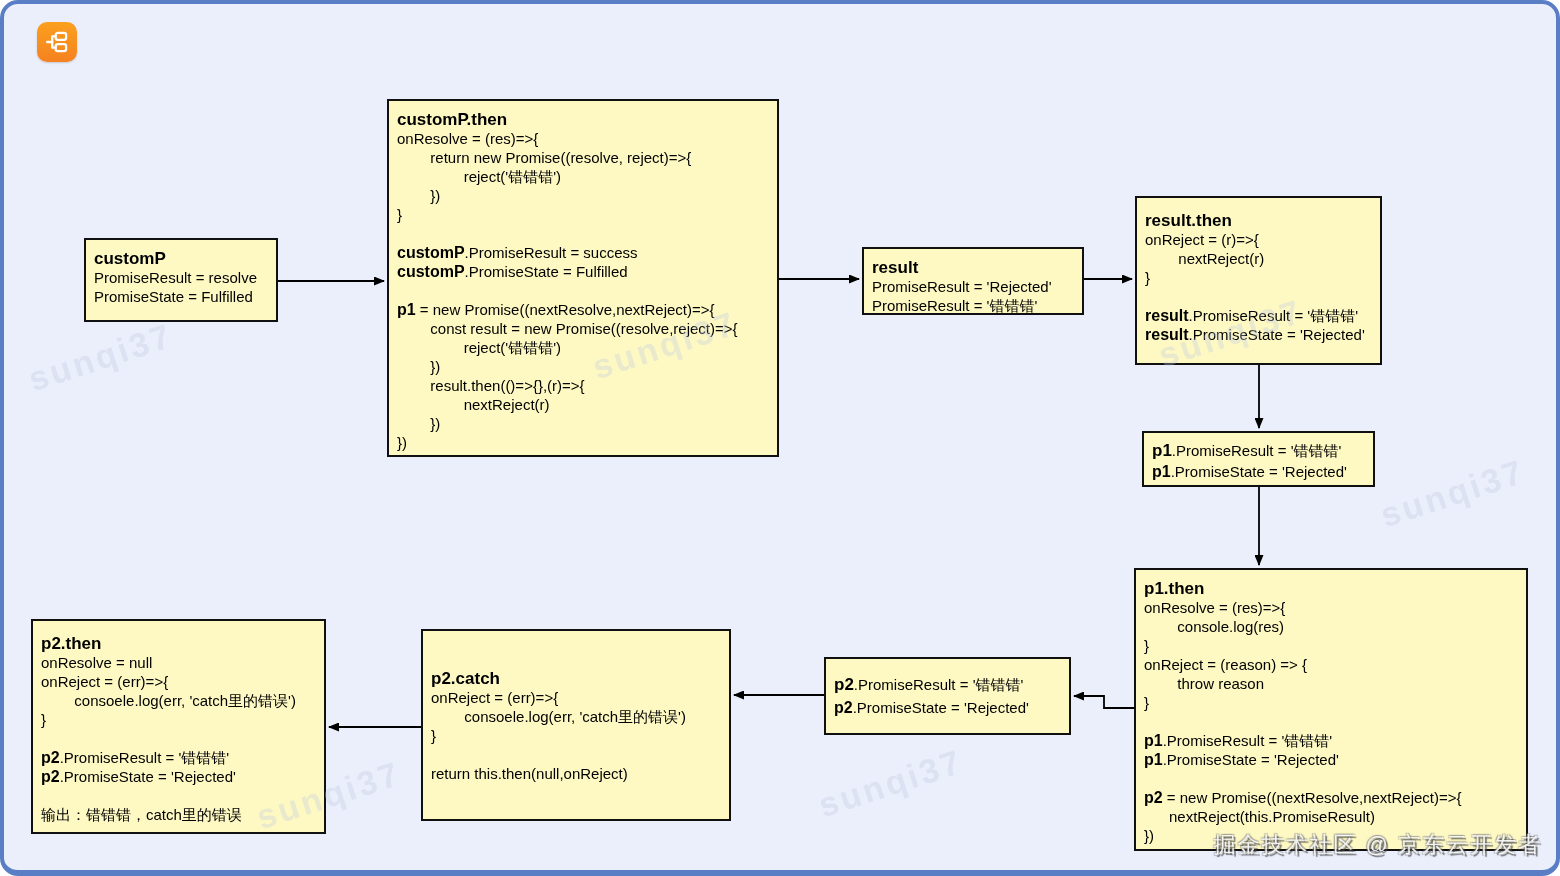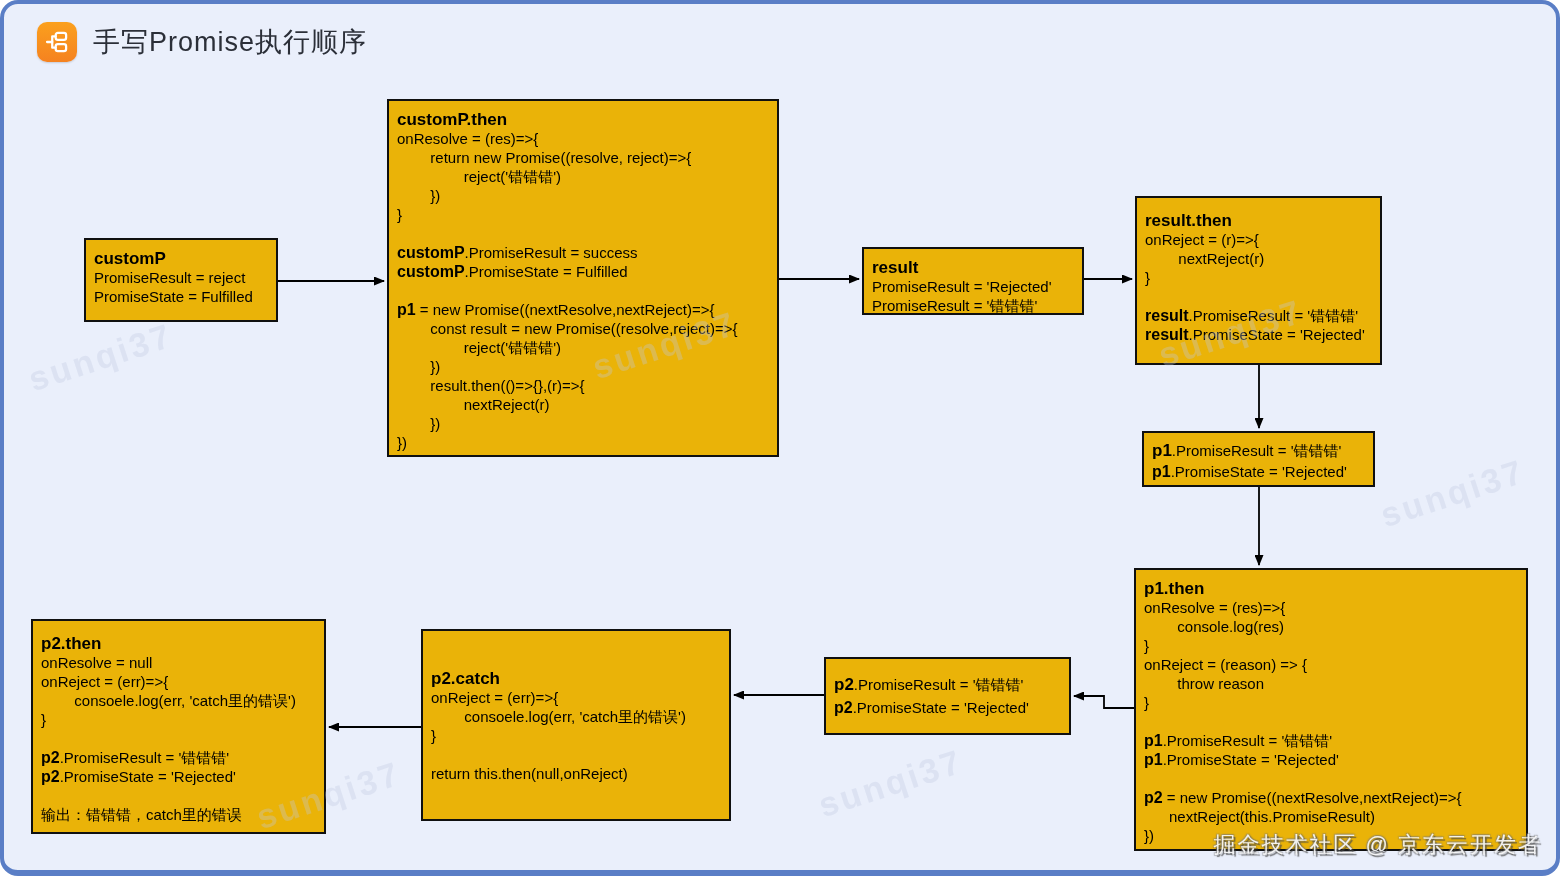--- a/index.html
+++ b/index.html
@@ -15,21 +15,21 @@
     overflow:hidden;
   }
   .header{position:absolute;left:33px;top:18px;display:flex;align-items:center;gap:16px;z-index:6;}
   .logo{width:40px;height:40px;border-radius:10px;background:linear-gradient(180deg,#fba01d,#f58220);
         display:flex;align-items:center;justify-content:center;box-shadow:0 1px 2px rgba(0,0,0,.15);}
   .title{font-size:27px;font-weight:500;color:#2b2f38;letter-spacing:1px;}
   #arrows{position:absolute;left:0;top:0;z-index:1;}
   #arrows polyline{fill:none;stroke:#000;stroke-width:1.8;}
   #boxes{position:absolute;left:0;top:0;width:100%;height:100%;z-index:2;}
   .node{
-    position:absolute;background:#eab308;border:2px solid #101010;box-sizing:border-box;
+    position:absolute;background:#fef9c3;border:2px solid #101010;box-sizing:border-box;
     padding:9px 8px 4px 8px;font-size:15px;line-height:19px;color:#000;
     white-space:pre;overflow:hidden;
   }
   .node .b{font-weight:700;font-size:16px;}
   .node .line:first-child .b{font-size:17px;}
   .line{min-height:19px;}
   .wm{
     position:absolute;z-index:4;font-size:34px;font-weight:700;letter-spacing:3px;
     color:rgba(190,200,225,0.33);transform:rotate(-18deg);pointer-events:none;white-space:nowrap;
   }
@@ -49,41 +49,40 @@
     <span class="logo">
       <svg width="26" height="26" viewBox="0 0 30 30" aria-hidden="true">
         <g fill="none" stroke="#ffffff" stroke-width="2.6" stroke-linecap="round" stroke-linejoin="round">
           <rect x="13.5" y="4.5" width="12" height="8" rx="2.5"></rect>
           <rect x="13.5" y="17.5" width="12" height="8" rx="2.5"></rect>
           <path d="M13.5 8.5 H9.5 V21.5 H13.5"></path>
           <path d="M9.5 15 H3.5"></path>
         </g>
       </svg>
     </span>
-    <span class="title">手写Promise执行顺序</span>
   </div>
 
   <svg id="arrows" width="1560" height="876">
     <defs>
       <marker id="ah" markerWidth="11" markerHeight="9" refX="10" refY="4.5" orient="auto" markerUnits="userSpaceOnUse">
         <path d="M0,0 L11,4.5 L0,9 Z" fill="#000"></path>
       </marker>
     </defs>
   <polyline points="274,277 380,277" marker-end="url(#ah)"></polyline>
       <polyline points="775,275 855,275" marker-end="url(#ah)"></polyline>
       <polyline points="1080,275 1128,275" marker-end="url(#ah)"></polyline>
       <polyline points="1255,361 1255,424" marker-end="url(#ah)"></polyline>
       <polyline points="1255,483 1255,561" marker-end="url(#ah)"></polyline>
       <polyline points="1130,704 1100,704 1100,692 1070,692" marker-end="url(#ah)"></polyline>
       <polyline points="820,691 730,691" marker-end="url(#ah)"></polyline>
       <polyline points="417,723 325,723" marker-end="url(#ah)"></polyline>
     </svg>
 
   <div id="boxes">
-      <div class="node" style="left: 80px; top: 234px; width: 194px; height: 84px;"><div class="line"><span class="b">customP</span></div><div class="line"><span>PromiseResult = reject</span></div><div class="line"><span>PromiseState = Fulfilled</span></div></div>
+      <div class="node" style="left: 80px; top: 234px; width: 194px; height: 84px;"><div class="line"><span class="b">customP</span></div><div class="line"><span>PromiseResult = resolve</span></div><div class="line"><span>PromiseState = Fulfilled</span></div></div>
       <div class="node" style="left: 383px; top: 95px; width: 392px; height: 358px;"><div class="line"><span class="b">customP.then</span></div><div class="line"><span>onResolve = (res)=&gt;{</span></div><div class="line"><span>        return new Promise((resolve, reject)=&gt;{</span></div><div class="line"><span>                reject('错错错')</span></div><div class="line"><span>        })</span></div><div class="line"><span>}</span></div><div class="line">&nbsp;</div><div class="line"><span class="b">customP</span><span>.PromiseResult = success</span></div><div class="line"><span class="b">customP</span><span>.PromiseState = Fulfilled</span></div><div class="line">&nbsp;</div><div class="line"><span class="b">p1</span><span> = new Promise((nextResolve,nextReject)=&gt;{</span></div><div class="line"><span>        const result = new Promise((resolve,reject)=&gt;{</span></div><div class="line"><span>                reject('错错错')</span></div><div class="line"><span>        })</span></div><div class="line"><span>        result.then(()=&gt;{},(r)=&gt;{</span></div><div class="line"><span>                nextReject(r)</span></div><div class="line"><span>        })</span></div><div class="line"><span>})</span></div></div>
       <div class="node" style="left: 858px; top: 243px; width: 222px; height: 68px;"><div class="line"><span class="b">result</span></div><div class="line"><span>PromiseResult = 'Rejected'</span></div><div class="line"><span>PromiseResult = '错错错'</span></div></div>
       <div class="node" style="left: 1131px; top: 192px; width: 247px; height: 169px; padding-top: 13px;"><div class="line"><span class="b">result.then</span></div><div class="line"><span>onReject = (r)=&gt;{</span></div><div class="line"><span>        nextReject(r)</span></div><div class="line"><span>}</span></div><div class="line">&nbsp;</div><div class="line"><span class="b">result</span><span>.PromiseResult = '错错错'</span></div><div class="line"><span class="b">result</span><span>.PromiseState = 'Rejected'</span></div></div>
       <div class="node" style="left: 1138px; top: 427px; width: 233px; height: 56px; padding-top: 7px; line-height: 21px;"><div class="line"><span class="b">p1</span><span>.PromiseResult = '错错错'</span></div><div class="line"><span class="b">p1</span><span>.PromiseState = 'Rejected'</span></div></div>
       <div class="node" style="left: 1130px; top: 564px; width: 394px; height: 283px;"><div class="line"><span class="b">p1.then</span></div><div class="line"><span>onResolve = (res)=&gt;{</span></div><div class="line"><span>        console.log(res)</span></div><div class="line"><span>}</span></div><div class="line"><span>onReject = (reason) =&gt; {</span></div><div class="line"><span>        throw reason</span></div><div class="line"><span>}</span></div><div class="line">&nbsp;</div><div class="line"><span class="b">p1</span><span>.PromiseResult = '错错错'</span></div><div class="line"><span class="b">p1</span><span>.PromiseState = 'Rejected'</span></div><div class="line">&nbsp;</div><div class="line"><span class="b">p2</span><span> = new Promise((nextResolve,nextReject)=&gt;{</span></div><div class="line"><span>      nextReject(this.PromiseResult)</span></div><div class="line"><span>})</span></div></div>
       <div class="node" style="left: 820px; top: 653px; width: 247px; height: 78px; padding-top: 14px; line-height: 23px;"><div class="line"><span class="b">p2</span><span>.PromiseResult = '错错错'</span></div><div class="line"><span class="b">p2</span><span>.PromiseState = 'Rejected'</span></div></div>
       <div class="node" style="left: 417px; top: 625px; width: 310px; height: 192px; padding-top: 38px;"><div class="line"><span class="b">p2.catch</span></div><div class="line"><span>onReject = (err)=&gt;{</span></div><div class="line"><span>        consoele.log(err, 'catch里的错误')</span></div><div class="line"><span>}</span></div><div class="line">&nbsp;</div><div class="line"><span>return this.then(null,onReject)</span></div></div>
       <div class="node" style="left: 27px; top: 615px; width: 295px; height: 215px; padding-top: 13px;"><div class="line"><span class="b">p2.then</span></div><div class="line"><span>onResolve = null</span></div><div class="line"><span>onReject = (err)=&gt;{</span></div><div class="line"><span>        consoele.log(err, 'catch里的错误')</span></div><div class="line"><span>}</span></div><div class="line">&nbsp;</div><div class="line"><span class="b">p2</span><span>.PromiseResult = '错错错'</span></div><div class="line"><span class="b">p2</span><span>.PromiseState = 'Rejected'</span></div><div class="line">&nbsp;</div><div class="line"><span>输出：错错错，catch里的错误</span></div></div>
     </div>
 

